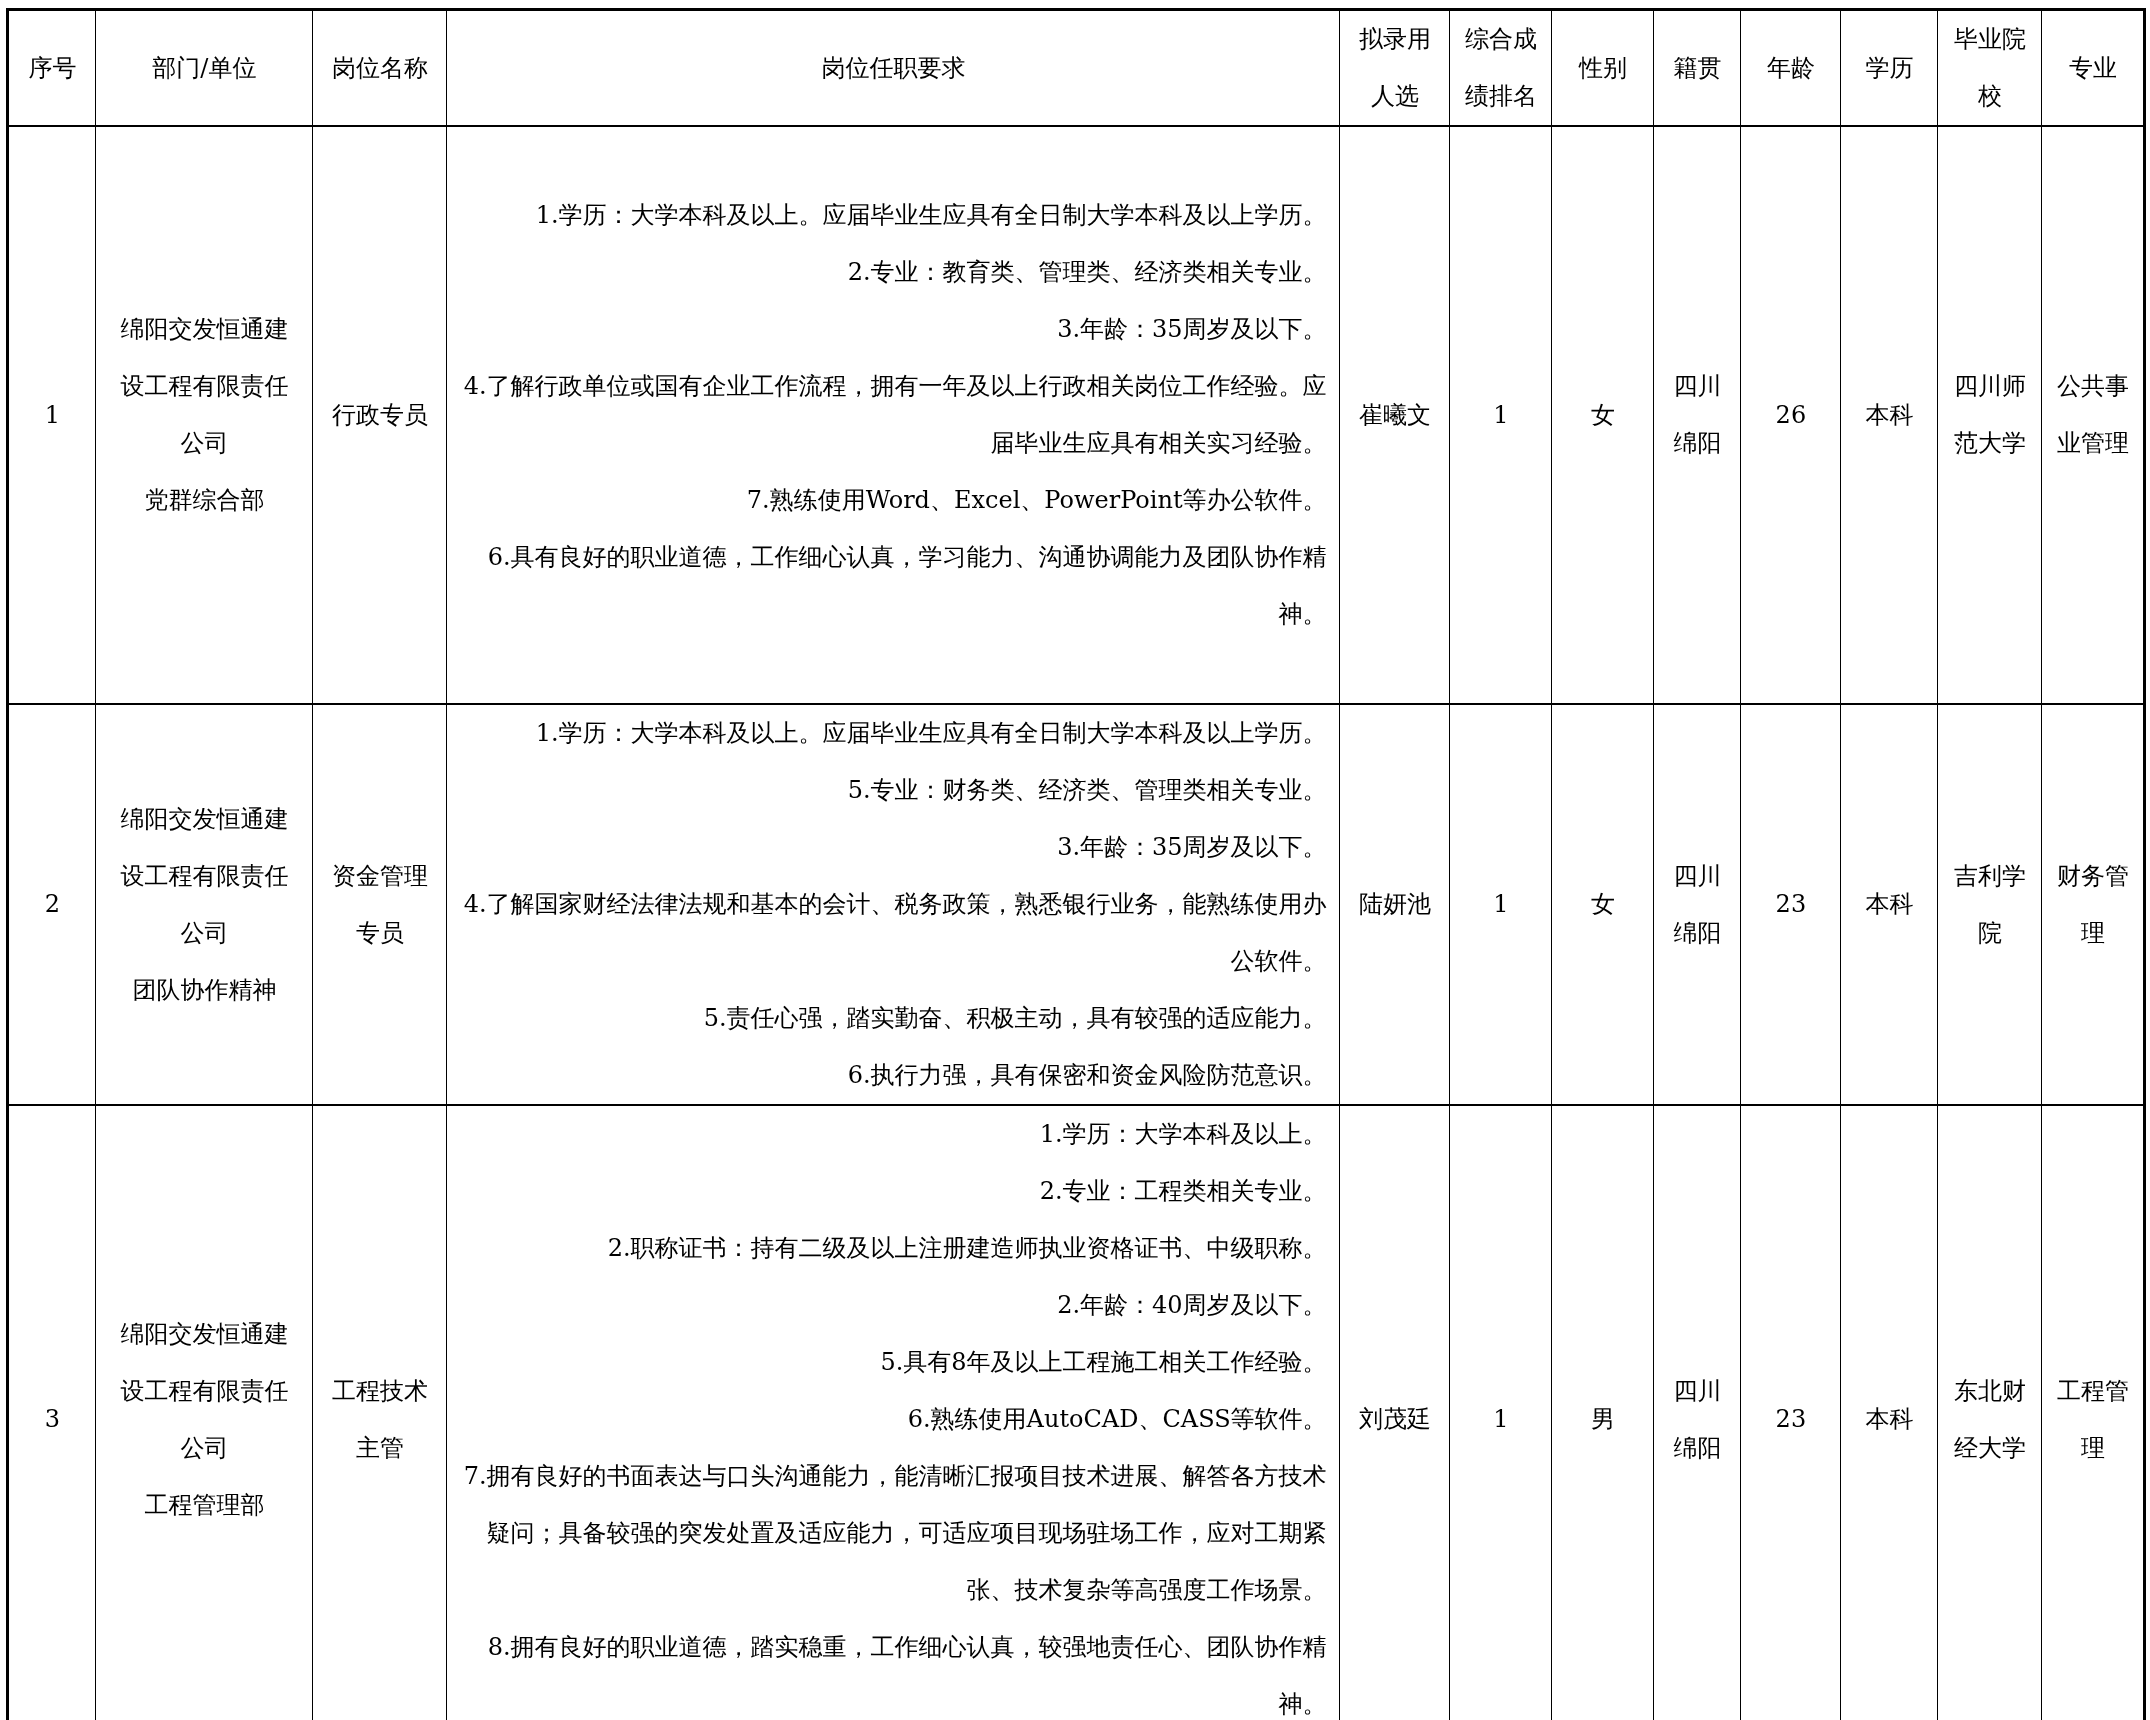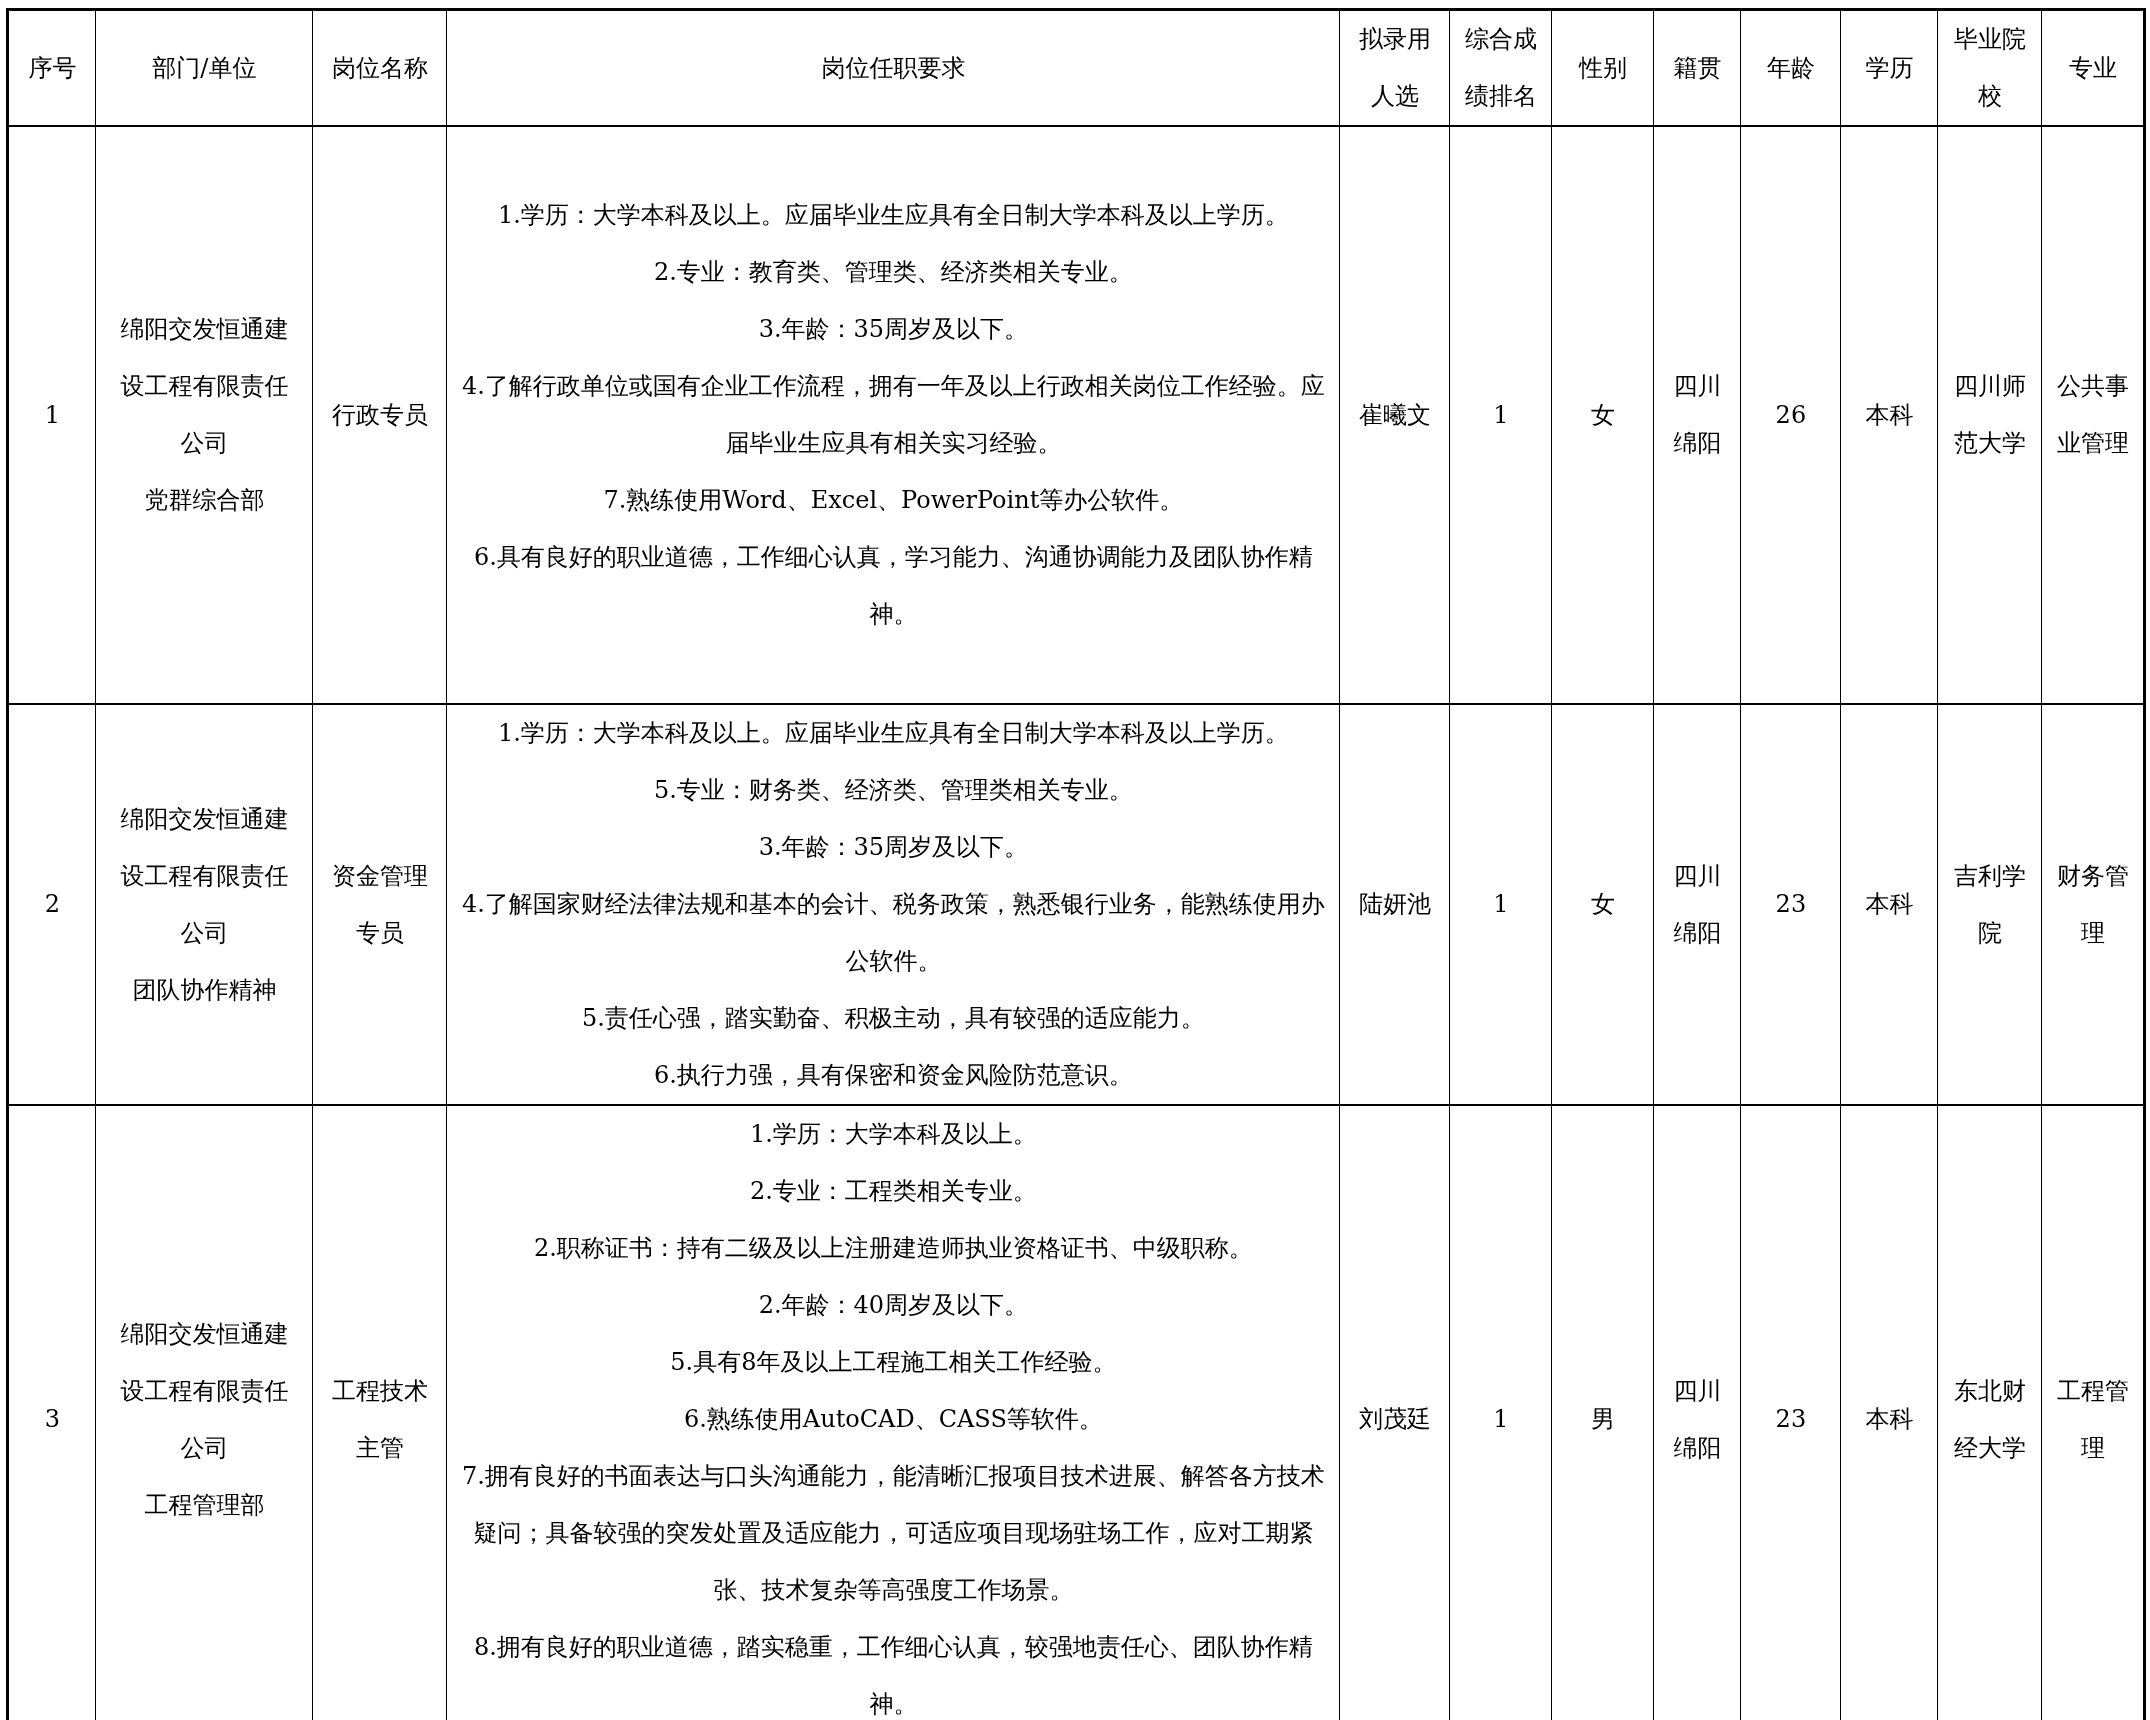--- a/index.html
+++ b/index.html
@@ -32,21 +32,21 @@
     text-align: center;
     vertical-align: middle;
     padding: 0;
     overflow: hidden;
   }
   thead tr { height: 116px; }
   tbody tr.r0 { height: 578px; }
   tbody tr.r1 { height: 395px; }
   tbody tr.r2 { height: 614px; }
   td.req {
-    text-align: center;
+    text-align: right;
     padding: 0 12.8px;
     margin-top: 34px;
   }
   td .line, th .line { white-space: nowrap; }
   td.req .para { white-space: normal; }
 </style>
 </head>
 <body>
 
 <div class="sheet">

